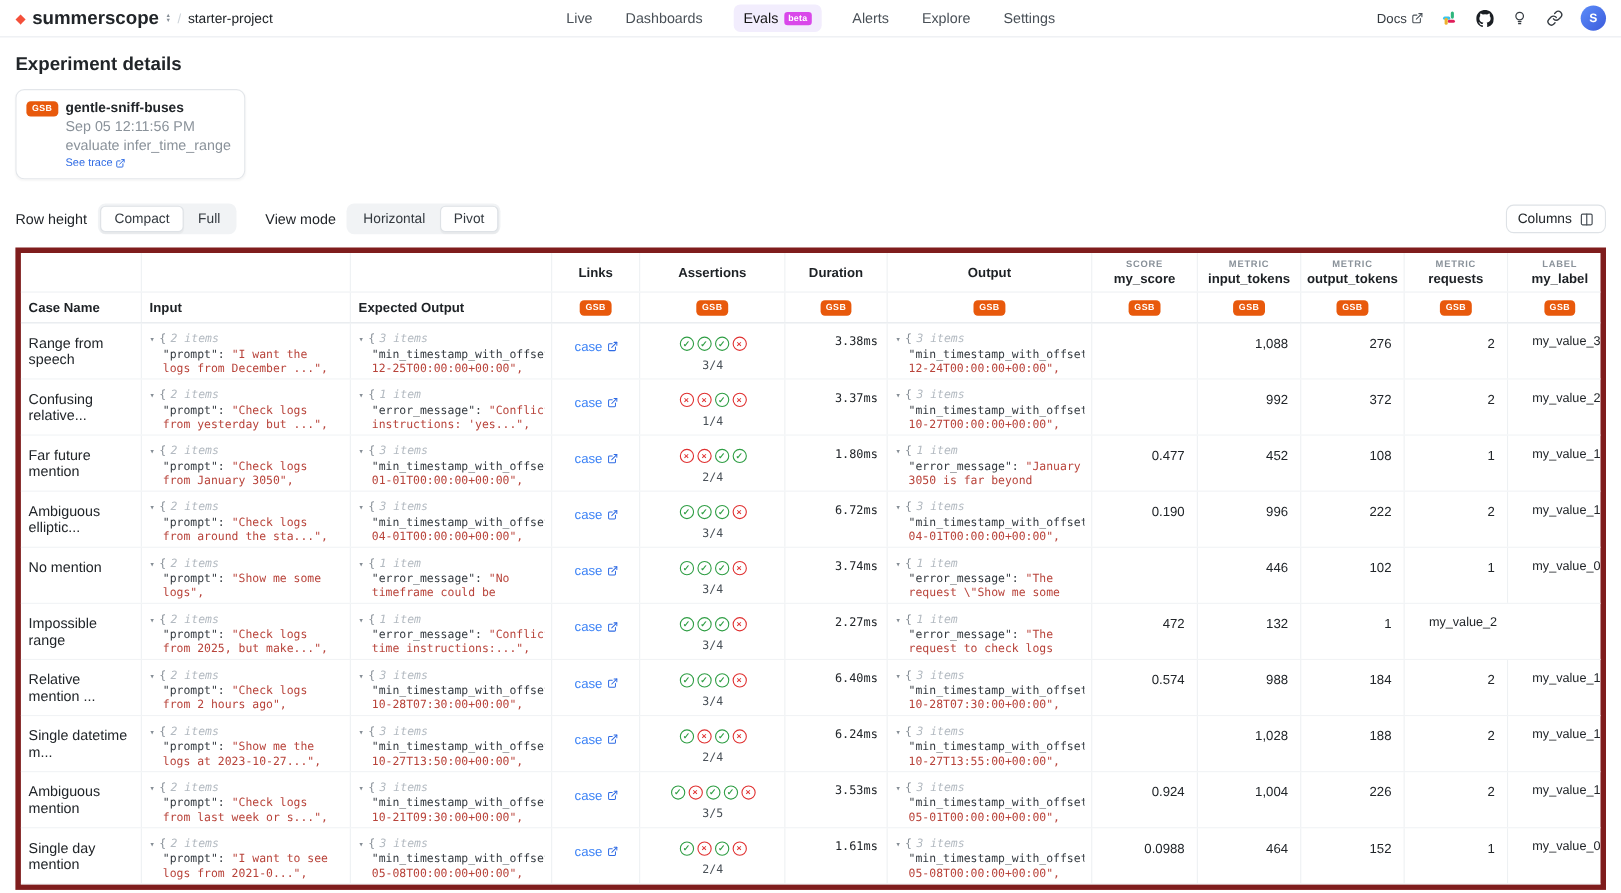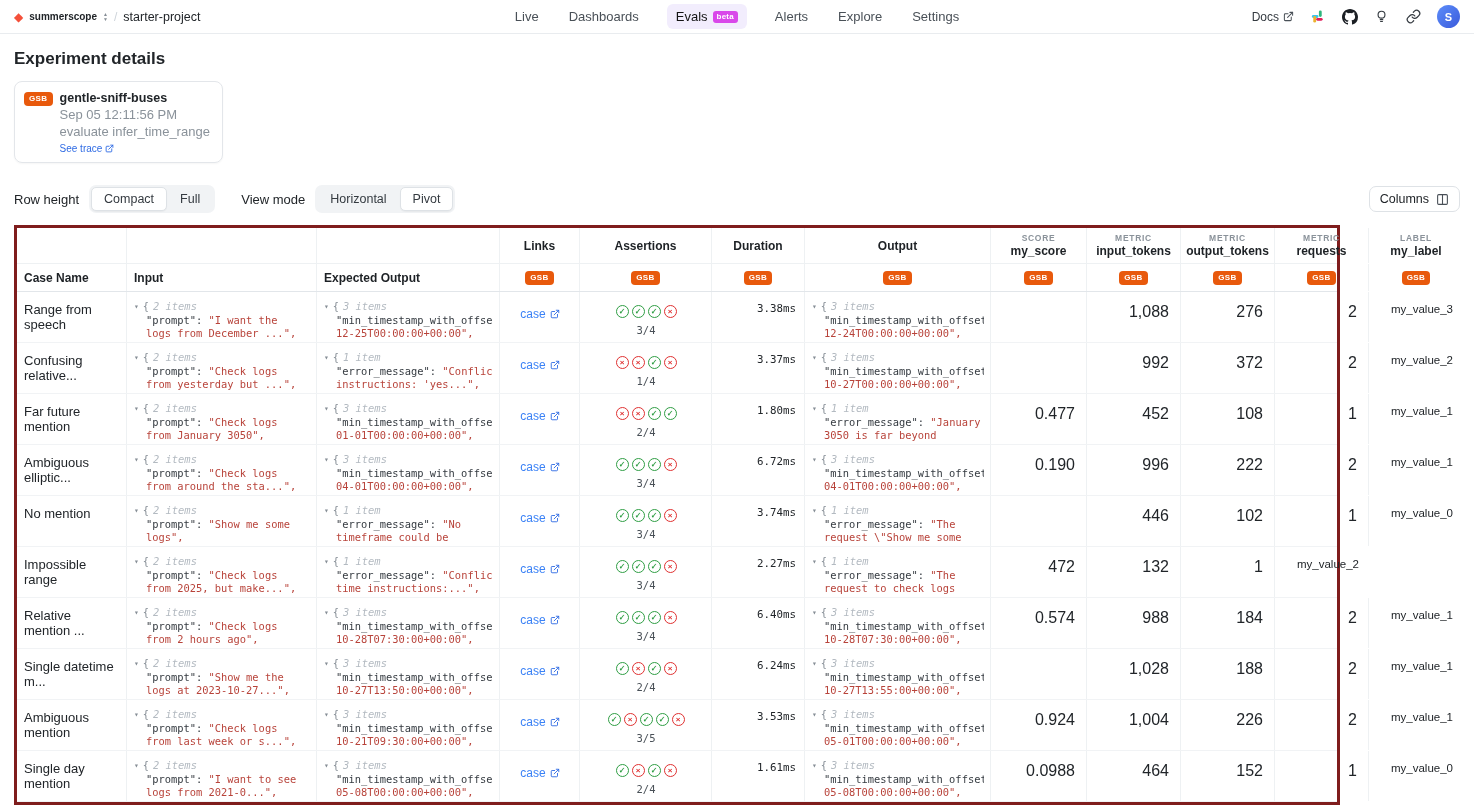--- a/index.html
+++ b/index.html
@@ -4,21 +4,21 @@
 <style>
   * { box-sizing: border-box; margin: 0; padding: 0; }
   html,body { width:1474px; height:812px; overflow:hidden; background:#fff;
     font-family:"Liberation Sans", sans-serif; color:#212529; }
 
   
   .topbar { height:34px; display:flex; align-items:center; padding:0 14px;
     border-bottom:1px solid #e9ecef; }
   .tb-left { display:flex; align-items:center; gap:6px; flex:1; min-width:0; }
   .logo-diamond { color:#f4503a; font-size:12px; line-height:1; }
-  .org-name { font-size:10px; font-weight:700; }
+  .org-name { font-size:17px; font-weight:700; }
   .chev-updown { display:flex; flex-direction:column; line-height:5px; font-size:5px; color:#868e96; cursor:pointer; }
   .slash { color:#ced4da; font-size:12px; }
   .project-name { font-size:12.5px; }
   .tb-nav { display:flex; align-items:center; gap:26px; font-size:13px; color:#495057; }
   .nav-item { cursor:pointer; padding:5px 2px; }
   .nav-item.active { background:#f2edfd; border-radius:6px; padding:5px 9px; color:#141414;
     font-weight:500; display:flex; align-items:center; gap:5px;justify-content:center; }
   .beta-badge { background:#d948ea; color:#fff; font-size:8px; font-weight:700;
     padding:2px 4px; border-radius:3px; line-height:1; letter-spacing:.2px; }
   .tb-right { flex:1; display:flex; justify-content:flex-end; align-items:center; gap:15px; }
@@ -47,21 +47,21 @@
   .ctl-label.second { margin-left:26px; }
   .segment { background:#f1f3f5; border-radius:7px; padding:2px; display:flex; }
   .seg-btn { font-size:12.5px; padding:4px 12px; border-radius:5px; border:1px solid transparent;
     color:#343a40; cursor:pointer; background:transparent; font-family:inherit; }
   .seg-btn.active { background:#fff; border-color:#dee2e6; box-shadow:0 1px 1px rgba(0,0,0,.04); }
   .columns-btn { margin-left:auto; display:flex; align-items:center; gap:7px; font-size:12.5px;
     border:1px solid #dee2e6; border-radius:7px; background:#fff; padding:5px 10px; cursor:pointer;
     font-family:inherit; color:#212529; }
 
   
-  .table-wrap { width:1326px; border:3px solid #7f1d1d; }
+  .table-wrap { width:1446px; border:5px solid #7f1d1d; }
   .row-grid { display:grid;
     grid-template-columns:110px 190px 183px 80px 132px 93px 186px 96px 94px 94px 94px 94px; }
   .td { border-right:1px solid #eef1f3; overflow:hidden; }
   .td:last-child { border-right:none; }
 
   .thead-group { height:36px; border-bottom:1px solid #eef1f3; }
   .thead-group .td { display:flex; flex-direction:column; align-items:center; justify-content:center; gap:1px; }
   .kicker { font-size:8.5px; font-weight:700; color:#8a929a; letter-spacing:.7px; }
   .kicker:empty { display:none; }
   .gh-label { font-size:12px; font-weight:600; color:#1d2125; }
@@ -91,21 +91,21 @@
 
   .assert-cell { text-align:center; padding-top:8px !important; }
   .acircle { display:inline-flex; width:13px; height:13px; border-radius:50%; border:1.4px solid;
     align-items:center; justify-content:center; font-size:8px; font-weight:700; margin:0 1.5px; }
   .acircle.pass { color:#2f9e44; border-color:#2f9e44; }
   .acircle.fail { color:#e03131; border-color:#e03131; }
   .assert-score { font-family:"DejaVu Sans Mono", monospace; font-size:10.5px; color:#495057; margin-top:6px; }
 
   .duration-cell { text-align:right; padding-top:10px !important; padding-right:8px !important;
     font-family:"DejaVu Sans Mono", monospace; font-size:10.8px; }
-  .num-cell { text-align:right; padding-top:11px !important; padding-right:11px !important; font-size:16px; }
+  .num-cell { text-align:right; padding-top:11px !important; padding-right:11px !important; font-size:12px; }
   .label-cell { padding-top:11px !important; padding-left:22px !important; font-size:11.5px; }
 </style>
 </head>
 <body>
 
 <header class="topbar">
   <div class="tb-left">
     <span class="logo-diamond">◆</span>
     <span class="org-name">summerscope</span>
     <span class="chev-updown">

